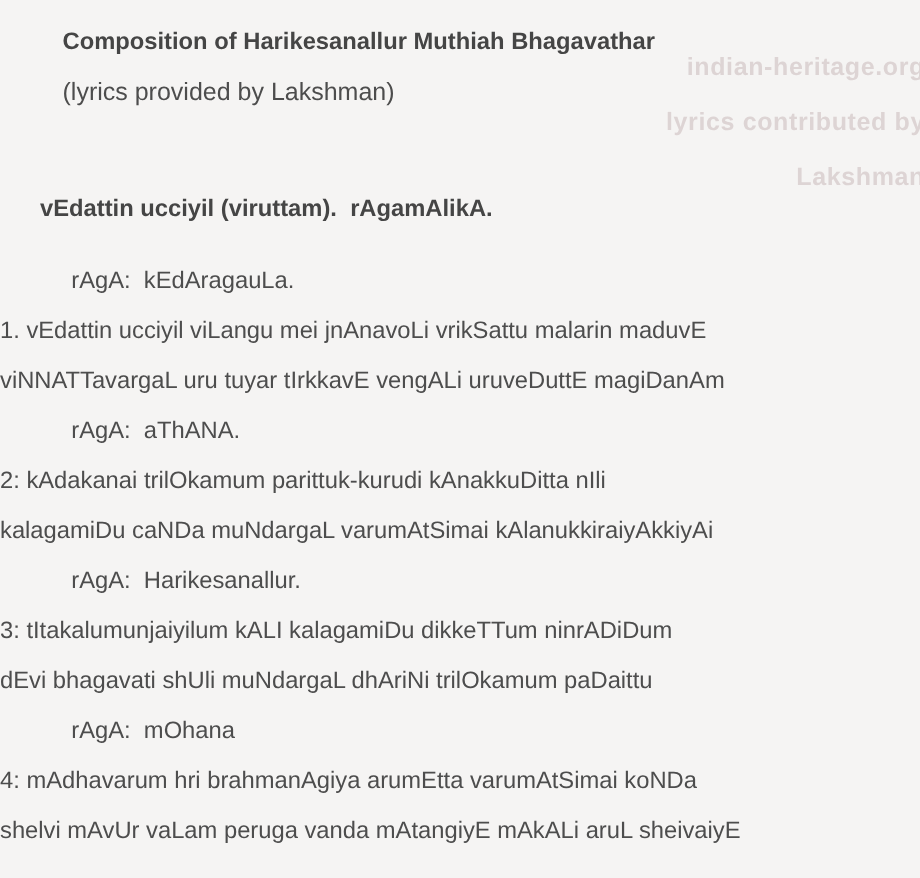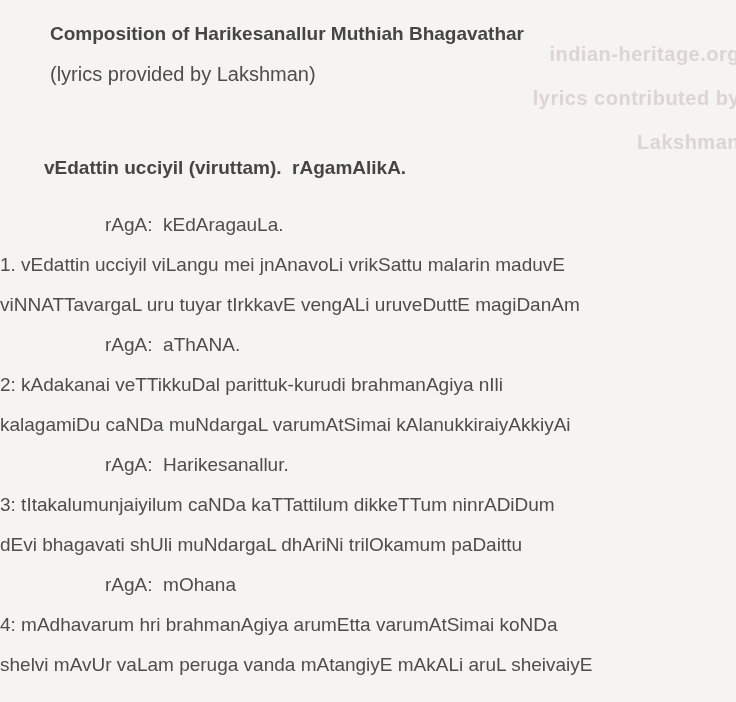--- a/index.html
+++ b/index.html
@@ -41,36 +41,36 @@
     right: 24px;
     text-align: right;
     font-size: 20px;
     font-weight: bold;
     line-height: 44px;
     color: #ddd4d4;
     letter-spacing: 0.5px;
   }
   .song-title {
     margin: 62px 0 17px 0;
-    padding-left: 44px;
+    padding-left: 32px;
     font-size: 19px;
     font-weight: bold;
     color: #454545;
     line-height: 40px;
     white-space: pre-wrap;
   }
   .song-lines {
     font-size: 19px;
   }
   .line {
     line-height: 40px;
     white-space: pre-wrap;
     color: #4d4d4d;
   }
-  .line.raga { padding-left: 57px; margin-left: 48px; }
+  .line.raga { padding-left: 57px; }
   .line.verse-start { }
   .line.verse-cont { }
 </style>
 </head>
 <body>
 
 <div class="header">
   <div class="doc-title">Composition of Harikesanallur Muthiah Bhagavathar</div>
   <div class="doc-subtitle">(lyrics provided by Lakshman)</div>
   <div class="watermark">
@@ -80,22 +80,22 @@
   </div>
 </div>
 
 <div class="song">
   <div class="song-title">vEdattin ucciyil (viruttam).  rAgamAlikA.</div>
   <div class="song-lines">
       <div class="line raga">rAgA:  kEdAragauLa.</div>
       <div class="line verse-start">1. vEdattin ucciyil viLangu mei jnAnavoLi vrikSattu malarin maduvE</div>
       <div class="line verse-cont">viNNATTavargaL uru tuyar tIrkkavE vengALi uruveDuttE magiDanAm</div>
       <div class="line raga">rAgA:  aThANA.</div>
-      <div class="line verse-start">2: kAdakanai veTTikkuDal parittuk-kurudi brahmanAgiya nIli</div>
+      <div class="line verse-start">2: kAdakanai trilOkamum parittuk-kurudi kAnakkuDitta nIli</div>
       <div class="line verse-cont">kalagamiDu caNDa muNdargaL varumAtSimai kAlanukkiraiyAkkiyAi</div>
       <div class="line raga">rAgA:  Harikesanallur.</div>
-      <div class="line verse-start">3: tItakalumunjaiyilum caNDa kaTTattilum dikkeTTum ninrADiDum</div>
+      <div class="line verse-start">3: tItakalumunjaiyilum kALI kalagamiDu dikkeTTum ninrADiDum</div>
       <div class="line verse-cont">dEvi bhagavati shUli muNdargaL dhAriNi trilOkamum paDaittu</div>
       <div class="line raga">rAgA:  mOhana</div>
       <div class="line verse-start">4: mAdhavarum hri brahmanAgiya arumEtta varumAtSimai koNDa</div>
       <div class="line verse-cont">shelvi mAvUr vaLam peruga vanda mAtangiyE mAkALi aruL sheivaiyE</div>
     </div>
 </div>
 
 </body></html>

